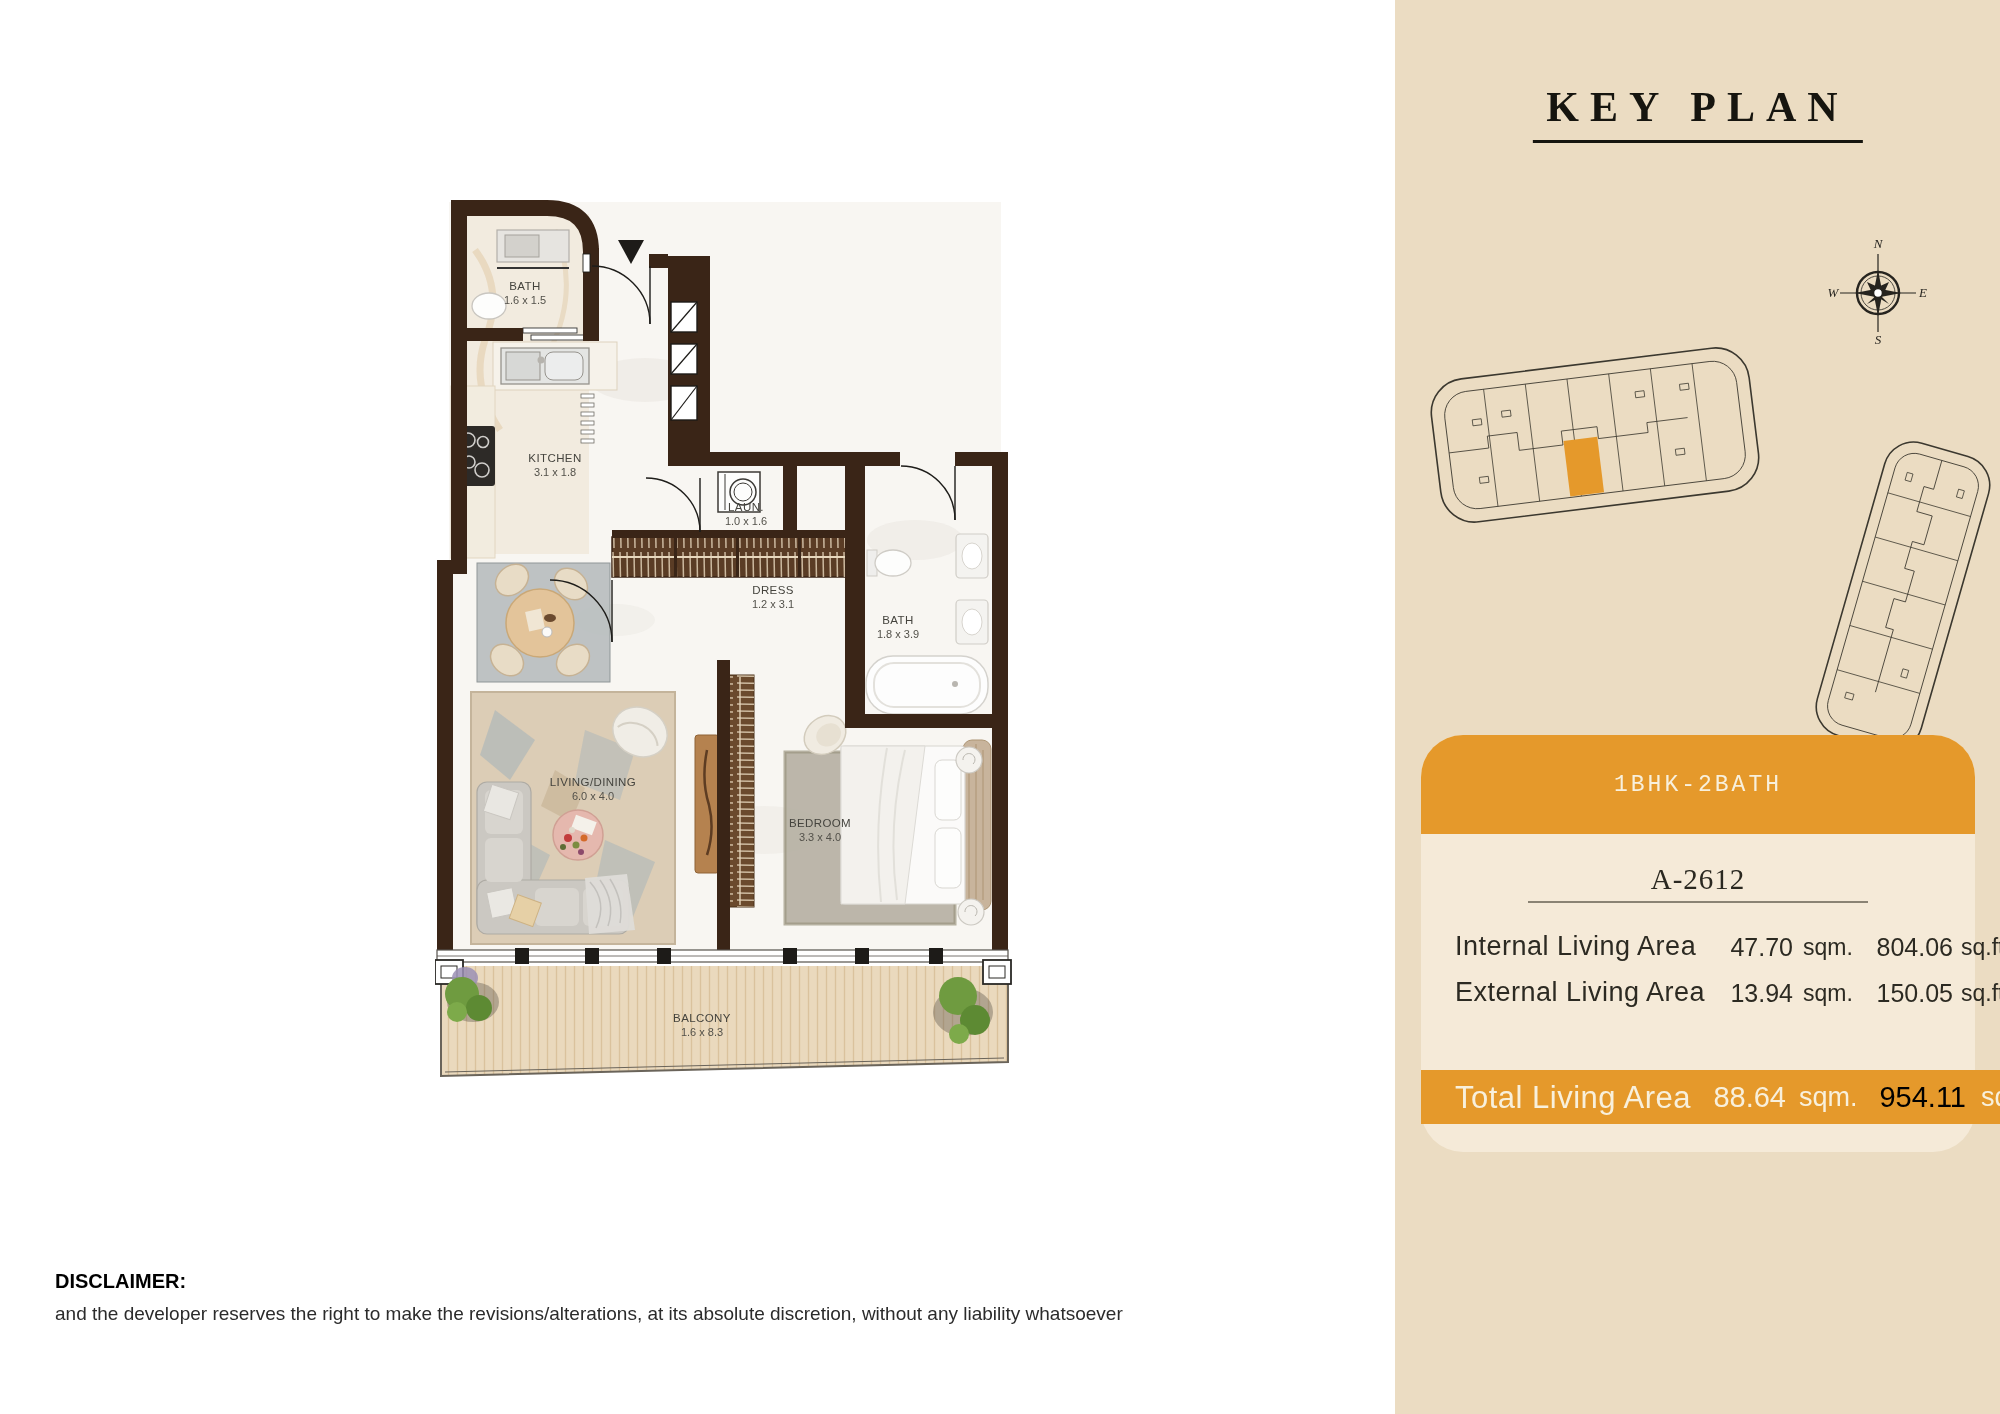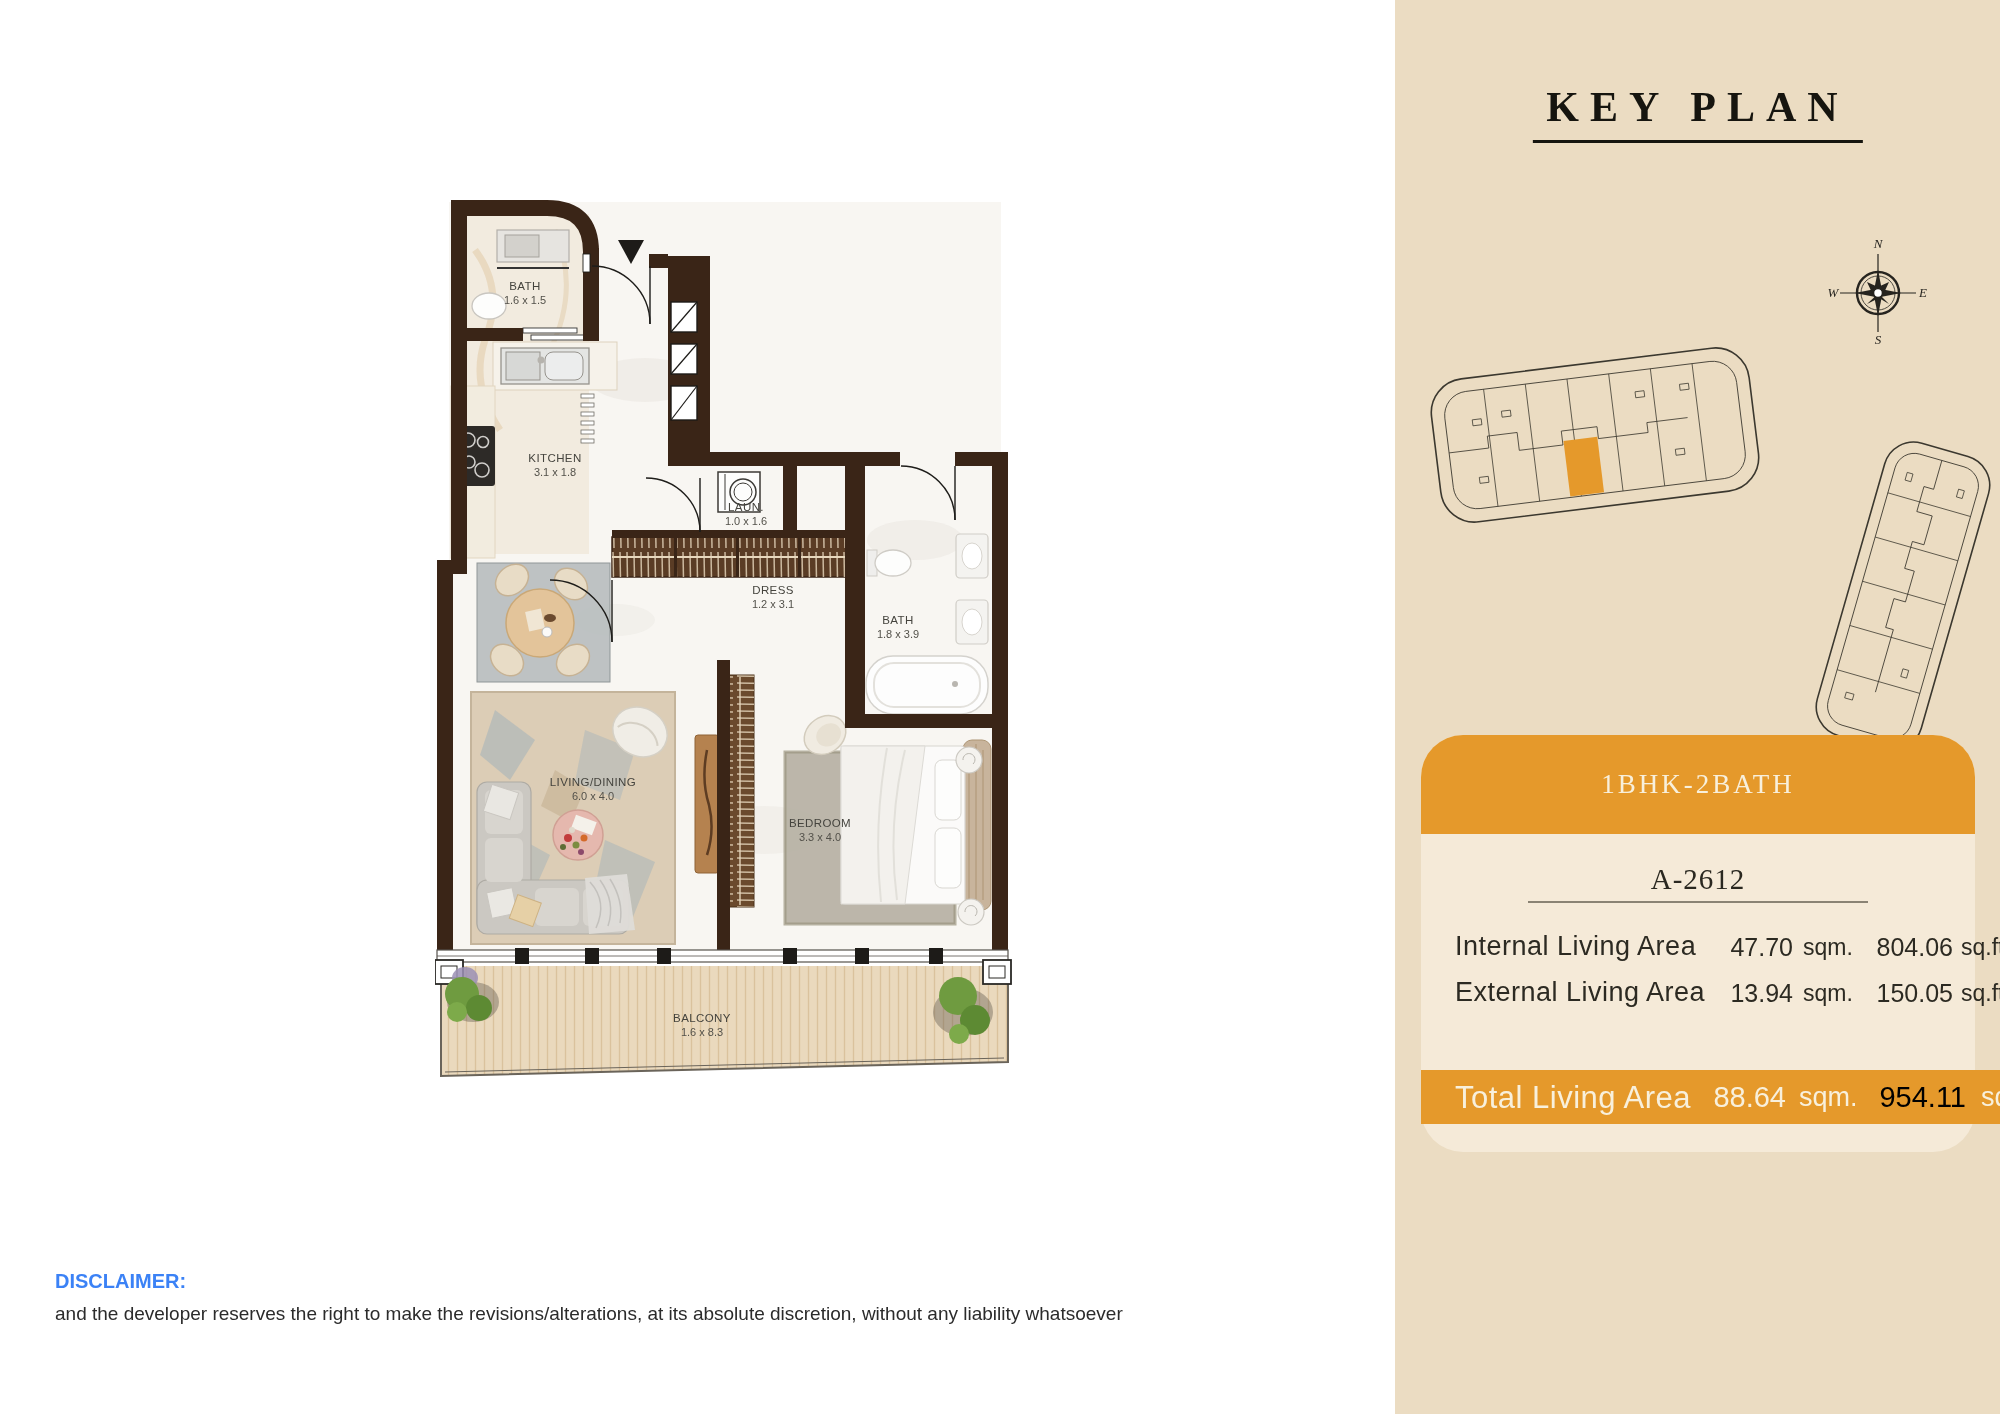--- a/index.html
+++ b/index.html
@@ -13,41 +13,41 @@
     font-family:"Liberation Serif",serif;font-size:42px;font-weight:600;
     letter-spacing:11px;color:#16150f;white-space:nowrap;
     border-bottom:3px solid #16150f;padding:0 14px 9px 14px;}
   .kp-level{top:166px;left:0;width:100%;text-align:center;
     font-family:"Liberation Serif",serif;font-size:26px;letter-spacing:4px;color:#23211a;}
 
   
   .card{left:26px;top:735px;width:554px;height:417px;background:#f5ead8;border-radius:42px;}
   .card-header{left:0;top:0;width:100%;height:99px;background:#e5992b;
     border-radius:42px 42px 0 0;display:flex;align-items:center;justify-content:center;}
-  .card-header span{font-family:Liberation Serif, serif;font-size:27px;letter-spacing:3px;
+  .card-header span{font-family:Liberation Mono, monospace;font-size:23px;letter-spacing:3px;
     color:#f8f0dc;}
   .unit-no{top:128px;left:0;width:100%;text-align:center;
     font-family:"Liberation Serif",serif;font-size:29px;letter-spacing:1px;color:#2a2820;}
   .unit-rule{top:166px;left:107px;width:340px;height:0;border-top:2px solid #8a8374;}
   .area-row{left:0;width:100%;height:36px;padding-left:40px;}
   .row-label{left:34px;top:0;font-size:27px;color:#2c2a22;letter-spacing:.5px;}
   .v-sqm {left:272px;width:100px;text-align:right;top:2px;font-size:25px;color:#2c2a22;}
   .u-sqm {left:382px;top:3px;font-size:23px;color:#2c2a22;}
   .v-sqft{left:422px;width:110px;text-align:right;top:2px;font-size:25px;color:#2c2a22;}
   .u-sqft{left:540px;top:3px;font-size:23px;color:#2c2a22;}
   .total-bar{left:26px;top:1070px;width:579px;height:54px;background:#e5992b;z-index:3;}
   .total-bar .t-label{left:34px;top:10px;font-size:31px;color:#f8f0dc;letter-spacing:.5px;text-align:center;}
   .total-bar .t-sqm{left:255px;width:110px;text-align:right;top:11px;font-size:29px;color:#f8f0dc;}
   .total-bar .t-sqmu{left:378px;top:12px;font-size:27px;color:#f8f0dc;}
   .total-bar .t-sqft{left:435px;width:110px;text-align:right;top:11px;font-size:29px;color:#000000;}
   .total-bar .t-sqftu{left:560px;top:12px;font-size:27px;color:#f8f0dc;}
 
   
   .disclaimer{left:55px;top:1270px;width:1330px;color:#222;}
-  .disclaimer h4{margin:0 0 6px 0;font-size:20px;font-weight:bold;color:#3b82f6;}
+  .disclaimer h4{margin:0 0 6px 0;font-size:20px;font-weight:bold;color:#000000;}
   .disclaimer div{font-size:19px;line-height:30px;color:#2b2b2b;}
 
   
   text.rm{font-family:"Liberation Sans",sans-serif;font-size:11.5px;fill:#45443e;
           letter-spacing:.4px;text-anchor:middle;}
   text.rd{font-family:"Liberation Sans",sans-serif;font-size:11px;fill:#53514a;
           text-anchor:middle;}
   .kpb line,.kpb rect{vector-effect:non-scaling-stroke;}
 </style>
 </head>

